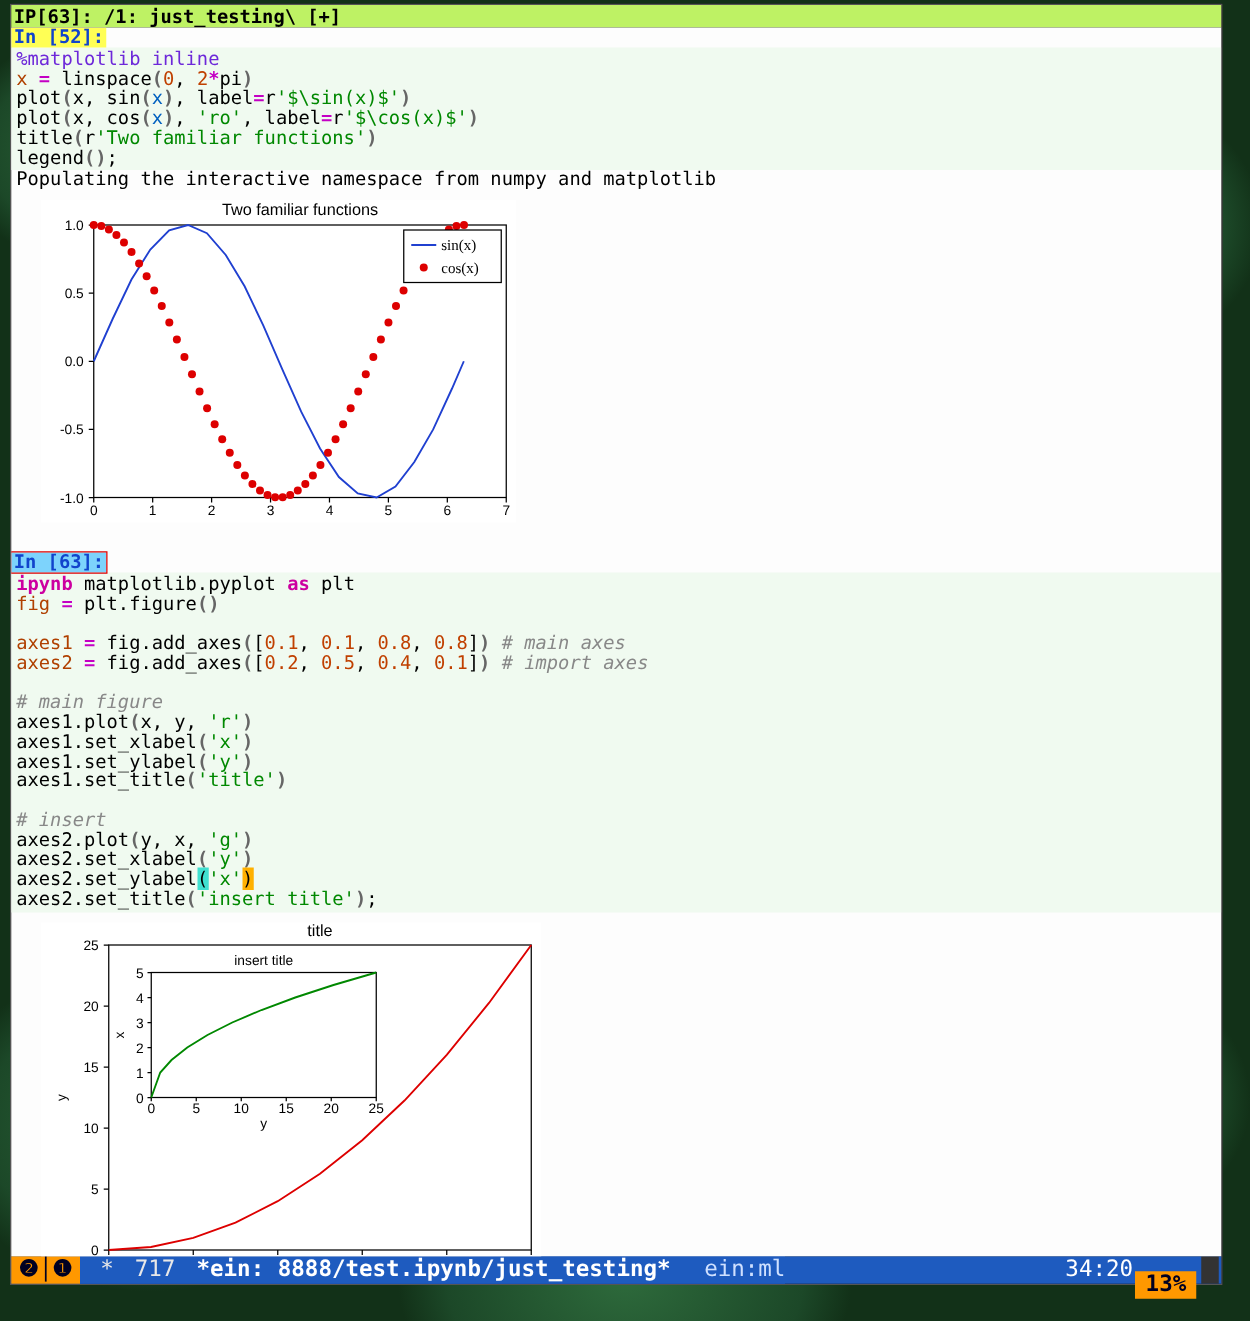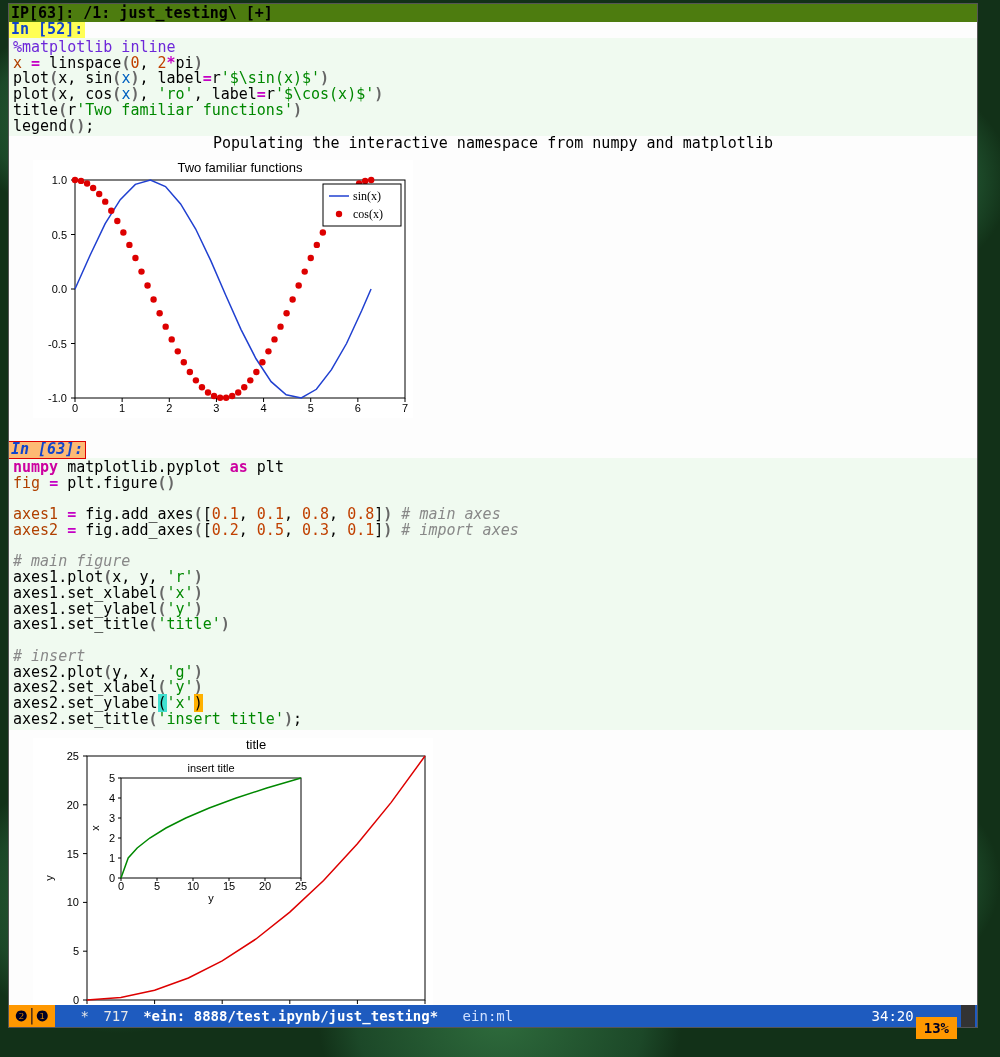--- a/index.html
+++ b/index.html
@@ -31,21 +31,21 @@
     width: 968px;
     height: 1023px;
     background: #000;
     border: 1px solid #555;
     z-index: 1;
     display: flex;
     flex-direction: column;
     color: #eee;
   }
   .tabline {
-    background: #4d7c0f;
+    background: #bef264;
     color: #000;
     font-weight: bold;
     padding: 0 2px;
     height: 18px;
     line-height: 18px;
     white-space: pre;
   }
   .content {
     flex: 1;
     background: #fdfdfd;
@@ -54,36 +54,36 @@
     position: relative;
     line-height: 1.05;
   }
   .statusbar {
     background: #1e5bbf;
     color: #fff;
     height: 22px;
     line-height: 22px;
     display: flex;
     align-items: center;
-    font-size: 14px;
+    font-size: 18px;
     padding-right: 2px;
   }
   .sb-seg-l {
     background: #ff9800;
     color: #002;
     font-weight: bold;
     padding: 0 6px;
     height: 100%;
     display: inline-flex;
     align-items: center;
   }
   .sb-seg-l2 {
     background: #1e5bbf;
     color: #e8e8e8;
-    padding-left: 26px;
+    padding-left: 16px;
   }
   .sb-file {
     font-weight: bold;
     color: #fff;
   }
   .sb-mode {
     margin-left: 16px;
     color: #cfe0ff;
   }
   .sb-spacer { flex: 1; }
@@ -101,34 +101,32 @@
   .sb-end { width: 14px; height: 100%; background: #333; margin-left:4px;}
   .prompt {
     display: inline-block;
     background: #ffff55;
     color: #1144cc;
     font-weight: bold;
     padding: 0 2px;
     text-align: right;
   }
   .prompt-cur {
-    background: #fdba74;
+    background: #7dd3fc;
     outline: 1px solid #d00;
-    font-style: italic;
   }
   .code-block {
     background: #f0faf0;
     padding: 2px 4px 2px 4px;
     white-space: pre;
     font-family: inherit;
   }
   .out-text {
     padding: 0 4px;
     white-space: pre;
-    text-align: center;
   }
   
   .c-key  { color: #cc00a0; font-weight: bold; } 
   .c-op   { color: #c400c4; font-weight: bold; }
   .c-num  { color: #c04000; }
   .c-str  { color: #008800; }
   .c-cmt  { color: #888; font-style: italic; }
   .c-par  { color: #666; font-weight: bold;}
   .c-fun  { color: #6d28d9; }
   .c-var1 { color: #b04000; }
@@ -267,25 +265,25 @@
               <text x="320" y="58" class="leg-txt" text-anchor="start">cos(x)</text>
             </g>
           </svg>
       </div>
     </div>
 
     <div class="cell-sep"></div>
 
     <div>
       <span class="prompt prompt-cur">In [63]:</span>
-      <div class="code-block"><span class="c-key">numpy</span> matplotlib.pyplot <span class="c-key">as</span> plt
+      <div class="code-block"><span class="c-key">ipynb</span> matplotlib.pyplot <span class="c-key">as</span> plt
 <span class="c-var1">fig</span> <span class="c-op">=</span> plt.figure<span class="c-par">()</span>
 
 <span class="c-var1">axes1</span> <span class="c-op">=</span> fig.add_axes<span class="c-par">(</span>[<span class="c-num">0.1</span>, <span class="c-num">0.1</span>, <span class="c-num">0.8</span>, <span class="c-num">0.8</span>]<span class="c-par">)</span> <span class="c-cmt"># main axes</span>
-<span class="c-var1">axes2</span> <span class="c-op">=</span> fig.add_axes<span class="c-par">(</span>[<span class="c-num">0.2</span>, <span class="c-num">0.5</span>, <span class="c-num">0.3</span>, <span class="c-num">0.1</span>]<span class="c-par">)</span> <span class="c-cmt"># import axes</span>
+<span class="c-var1">axes2</span> <span class="c-op">=</span> fig.add_axes<span class="c-par">(</span>[<span class="c-num">0.2</span>, <span class="c-num">0.5</span>, <span class="c-num">0.4</span>, <span class="c-num">0.1</span>]<span class="c-par">)</span> <span class="c-cmt"># import axes</span>
 
 <span class="c-cmt"># main figure</span>
 axes1.plot<span class="c-par">(</span>x, y, <span class="c-str">'r'</span><span class="c-par">)</span>
 axes1.set_xlabel<span class="c-par">(</span><span class="c-str">'x'</span><span class="c-par">)</span>
 axes1.set_ylabel<span class="c-par">(</span><span class="c-str">'y'</span><span class="c-par">)</span>
 axes1.set_title<span class="c-par">(</span><span class="c-str">'title'</span><span class="c-par">)</span>
 
 <span class="c-cmt"># insert</span>
 axes2.plot<span class="c-par">(</span>y, x, <span class="c-str">'g'</span><span class="c-par">)</span>
 axes2.set_xlabel<span class="c-par">(</span><span class="c-str">'y'</span><span class="c-par">)</span>

